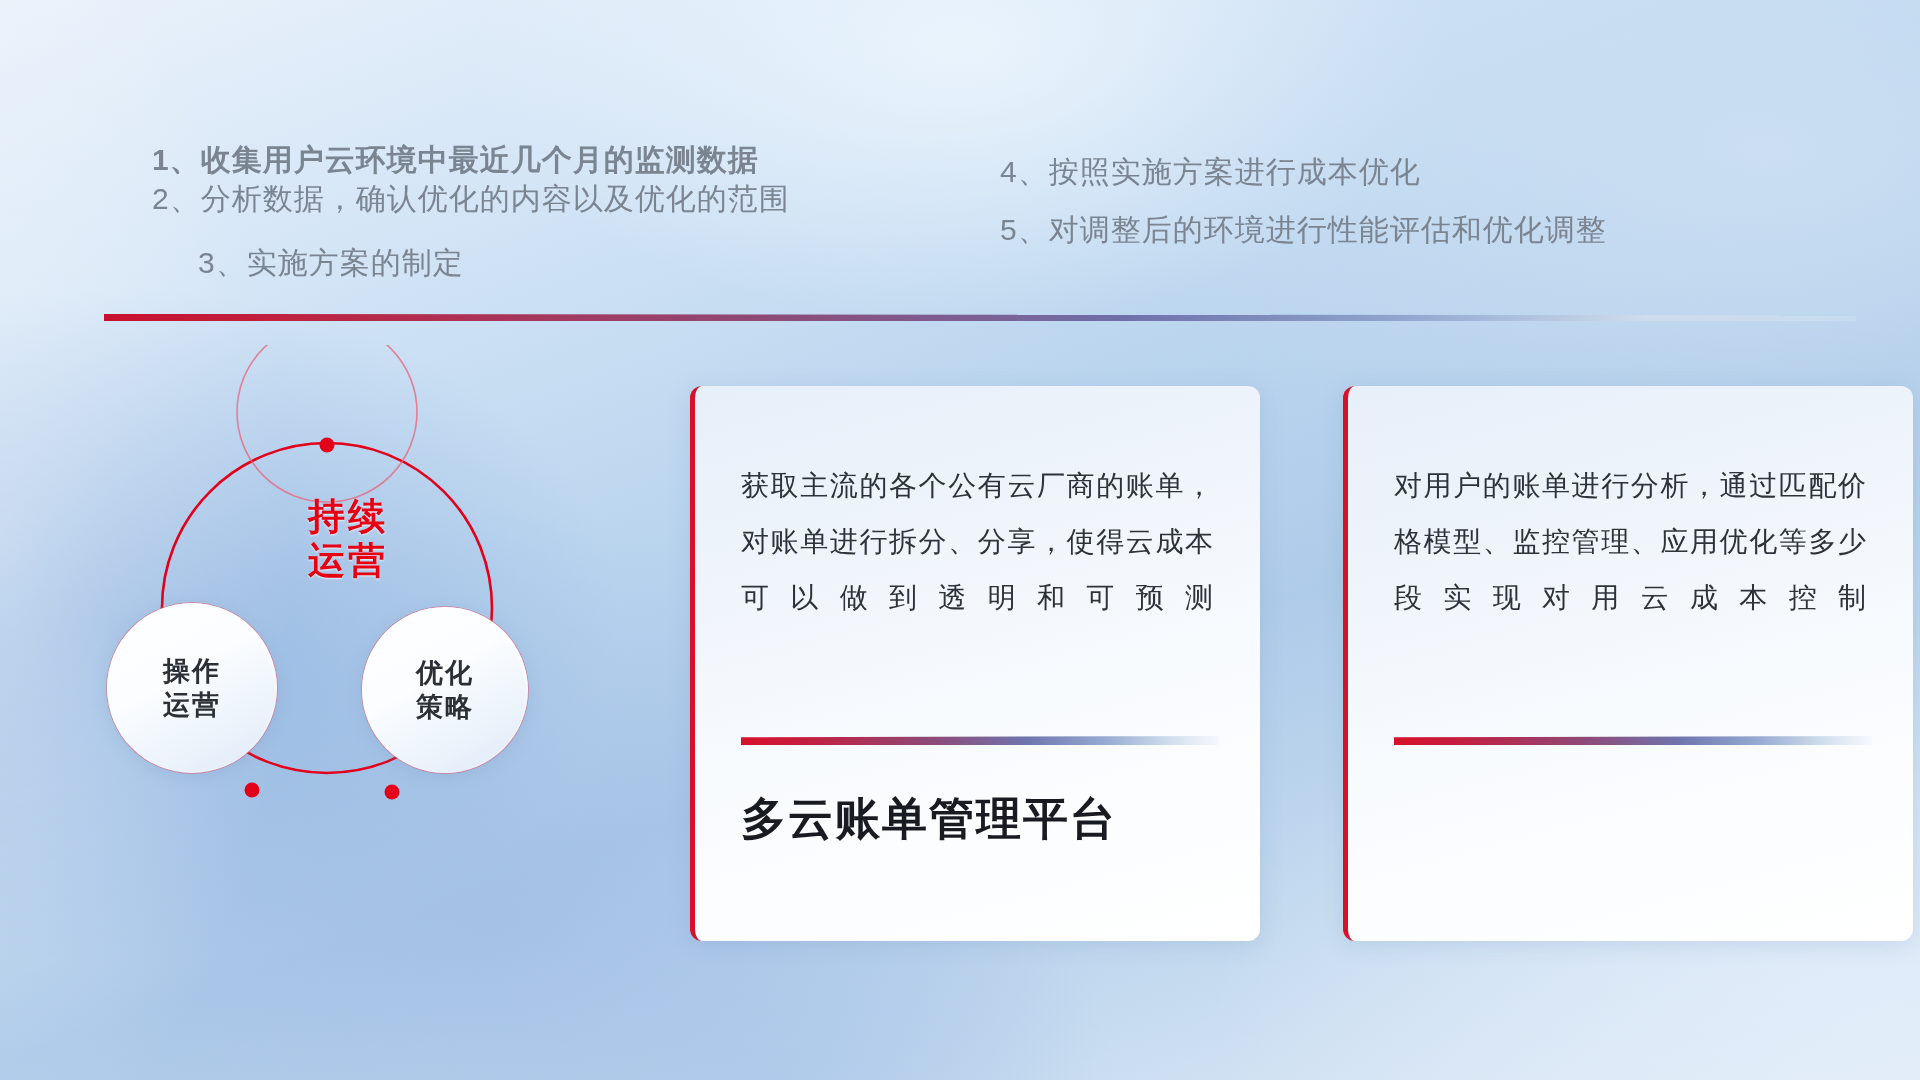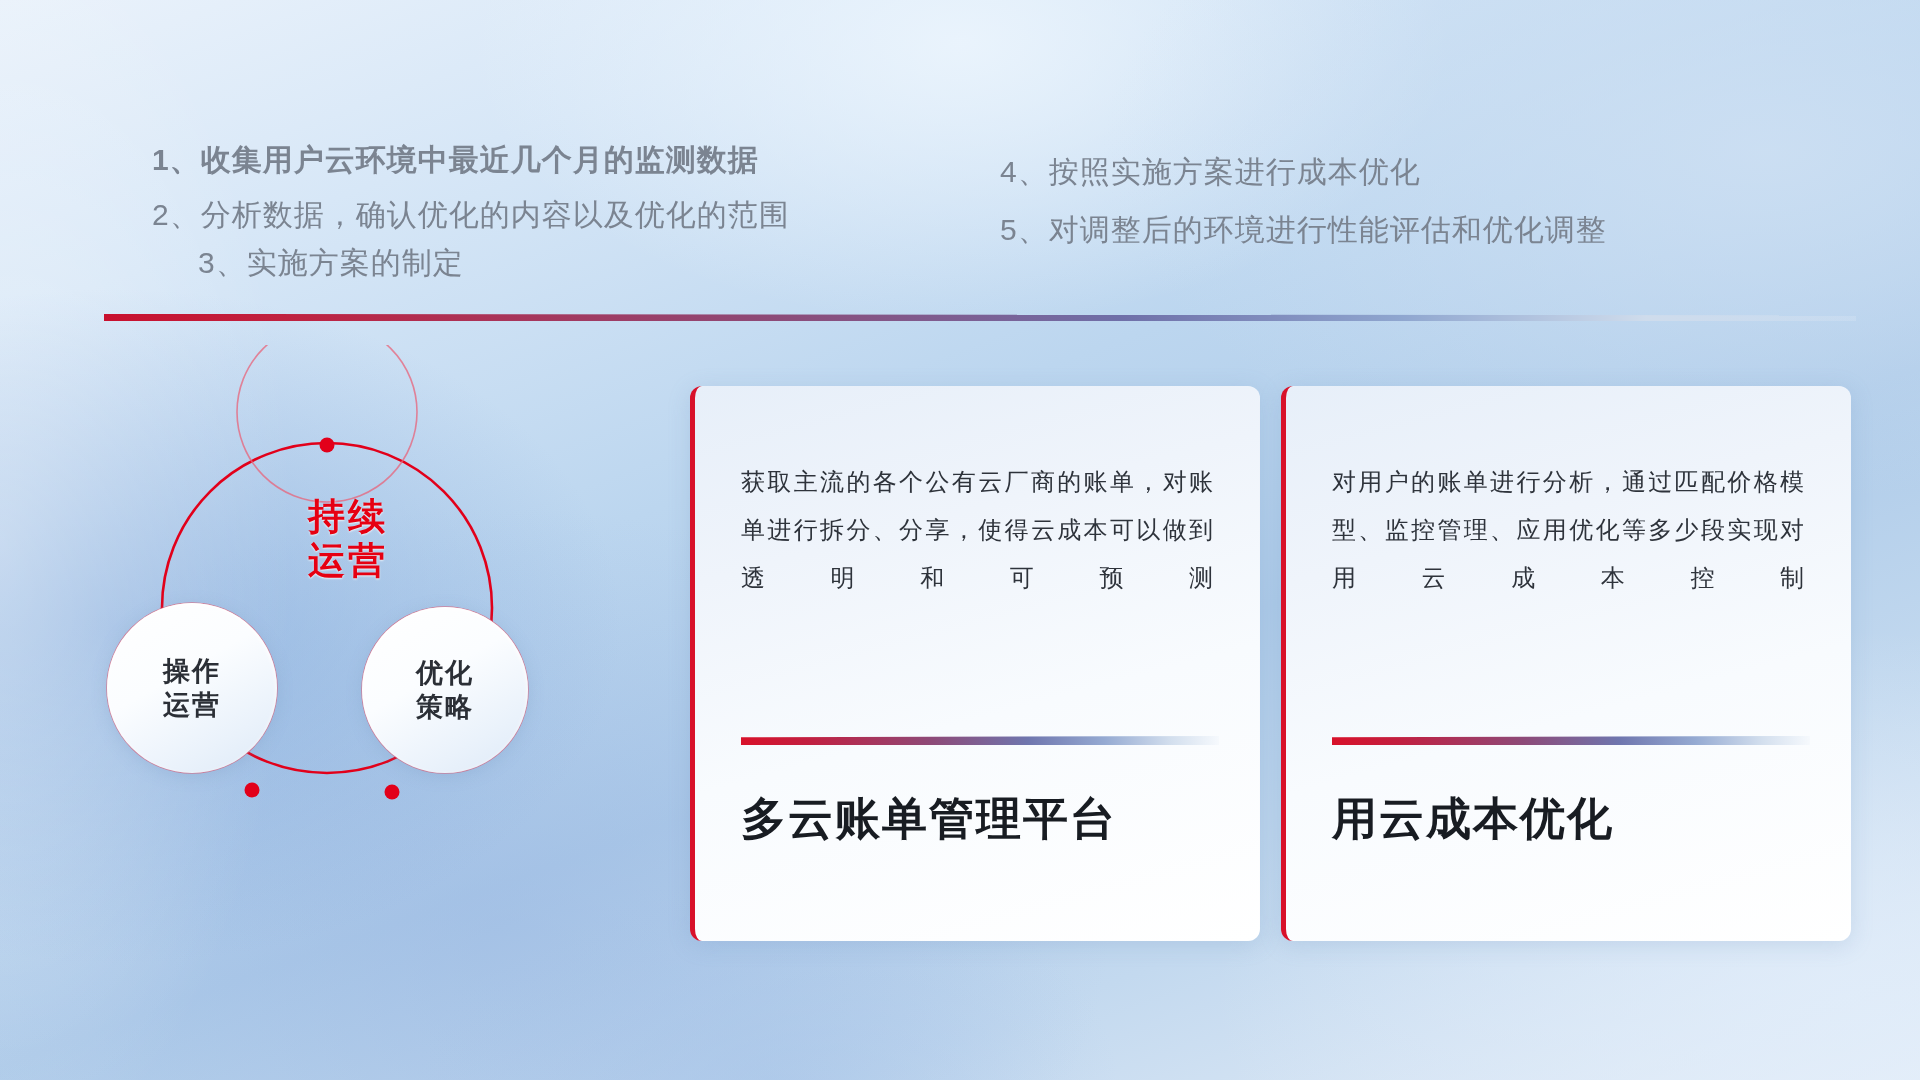--- a/index.html
+++ b/index.html
@@ -39,21 +39,21 @@
     position:absolute;
     color:#7b8491;
     font-size:30px;
     letter-spacing:1px;
     white-space:nowrap;
     font-weight:400;
   }
   .col-a { left:152px; }
   .col-b { left:1000px; }
   .s1 { top:140px;font-weight:bold; }
-  .s2 { top:195px; }
+  .s2 { top:179px; }
   .s3 { top:243px;margin-left:46px; }
   .s4 { top:152px; }
   .s5 { top:210px; }
 
   
   #top-divider {
     position:absolute;
     left:104px; top:314px;
     width:1752px; height:7px;
     background:linear-gradient(90deg,#c8102e 0%, #c0213f 10%, #8d4a77 38%, #6f6fa8 58%, #8fa6cf 74%, #cfdcec 88%, rgba(226,235,246,0.25) 100%);
@@ -99,24 +99,24 @@
     top:386px;
     width:570px; height:555px;
     border-radius:12px;
     background:linear-gradient(165deg,#e7eff9 0%, #eff4fb 28%, #f8fbfe 58%, #ffffff 100%);
     box-shadow:0 4px 22px rgba(110,145,190,0.22);
     border-left:5px solid #d8112a;
     overflow:hidden;
     padding:72px 46px 0 46px;
   }
   #card-1 { left:690px; }
-  #card-2 { left:1281px; }
+  #card-2 { left:1343px; }
   .card-body {
     color:#2e333b;
-    font-size:24px;
+    font-size:28px;
     line-height:2.0;
     letter-spacing:1px;
     text-align:justify;
     text-align-last:justify;
   }
   .card-divider {
     position:absolute;
     left:46px; bottom:196px;
     width:478px; height:9px;
     background:linear-gradient(90deg,#d8112a 0%, #c21f40 14%, #8d4a78 40%, #6f76ae 60%, #95aad2 76%, #d3dfee 90%, rgba(230,238,248,0.2) 100%);
@@ -187,14 +187,13 @@
 
 <div class="card" id="card-1">
   <div class="card-body">获取主流的各个公有云厂商的账单，对账单进行拆分、分享，使得云成本可以做到透明和可预测</div>
   <div class="card-divider"></div>
   <div class="card-title">多云账单管理平台</div>
 </div>
 
 <div class="card" id="card-2">
   <div class="card-body">对用户的账单进行分析，通过匹配价格模型、监控管理、应用优化等多少段实现对用云成本控制</div>
   <div class="card-divider"></div>
-  <div class="card-title">用云成本优化</div>
 </div>
 
 </body></html>

